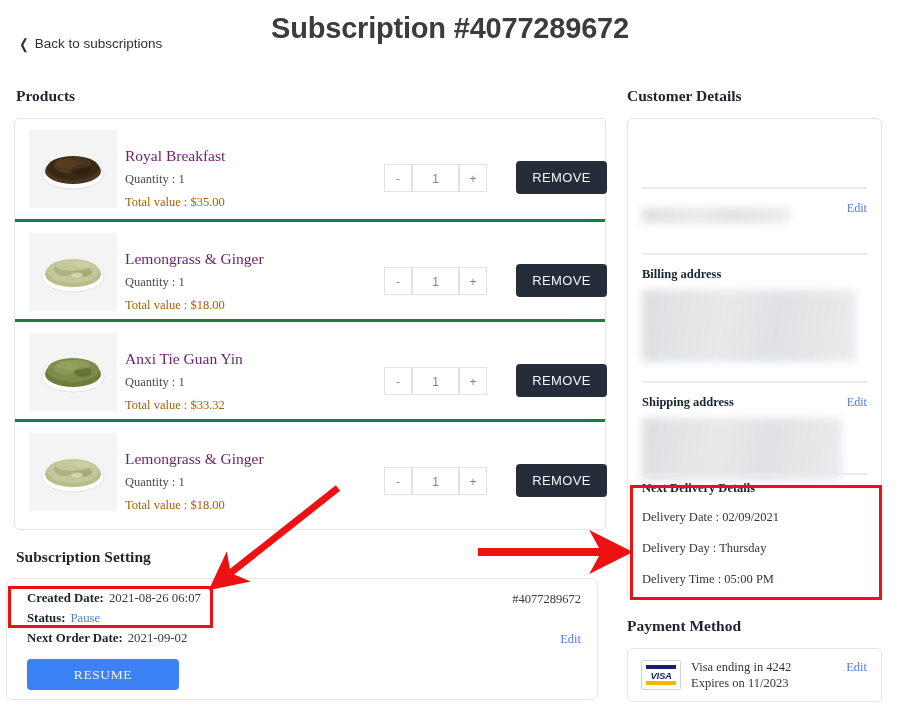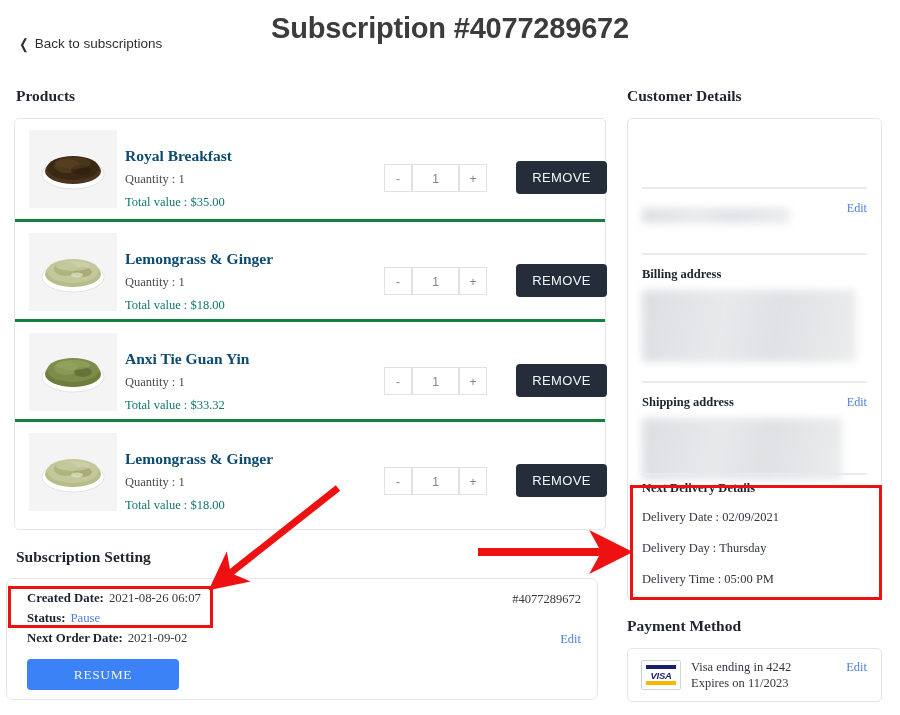--- a/index.html
+++ b/index.html
@@ -80,35 +80,35 @@
     position: absolute;
     left: 14px; top: 11px;
     width: 88px; height: 78px;
     background: #f4f4f4;
     overflow: hidden;
   }
   .p-thumb svg { display:block; width:100%; height:100%; }
   .p-name {
     position: absolute;
     left: 110px; top: 28px;
-    font-weight: bold;
+    font-weight: normal;
     font-size: 15.5px;
-    color: #0c4a6e;
+    color: #701a75;
   }
   .p-qty {
     position: absolute;
     left: 110px; top: 53px;
     font-size: 12.5px;
     color: #4a4a4a;
   }
   .p-total {
     position: absolute;
     left: 110px; top: 76px;
     font-size: 12.5px;
-    color: #0f766e;
+    color: #a16207;
   }
   .stepper {
     position: absolute;
     left: 369px; top: 45px;
     display: flex;
     font-family: "Liberation Sans", sans-serif;
   }
   .stepper > div {
     border: 1px solid #e0e2e5;
     height: 28px;

